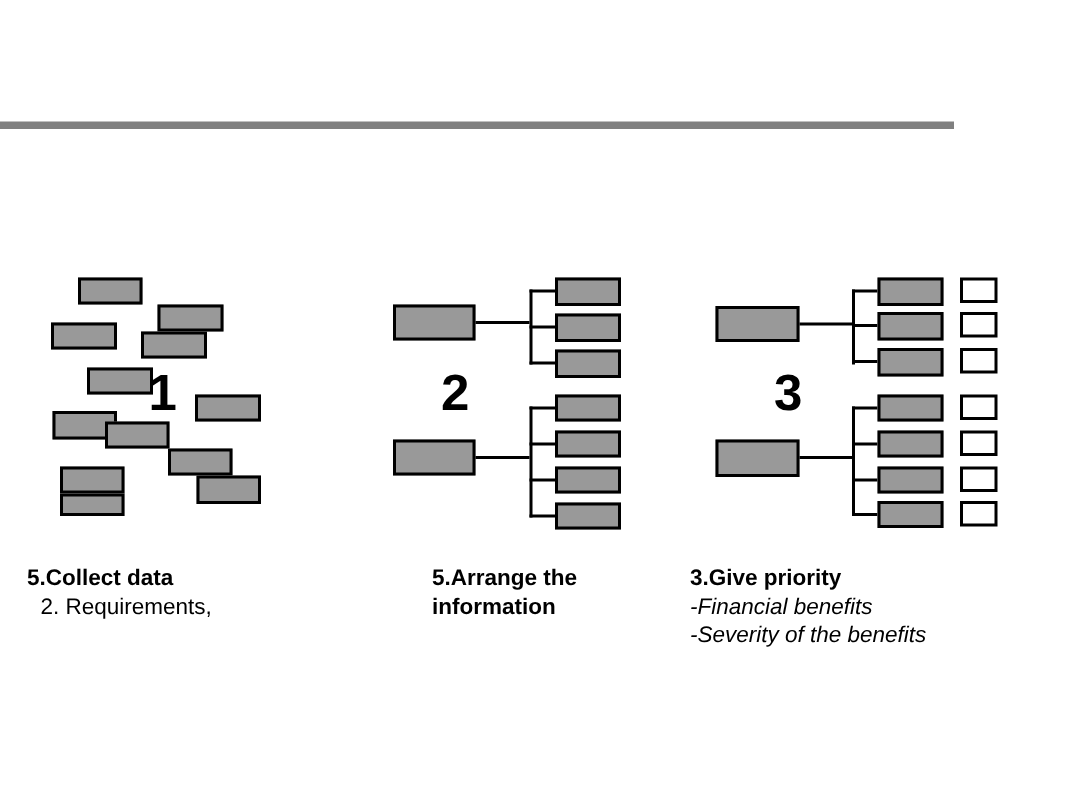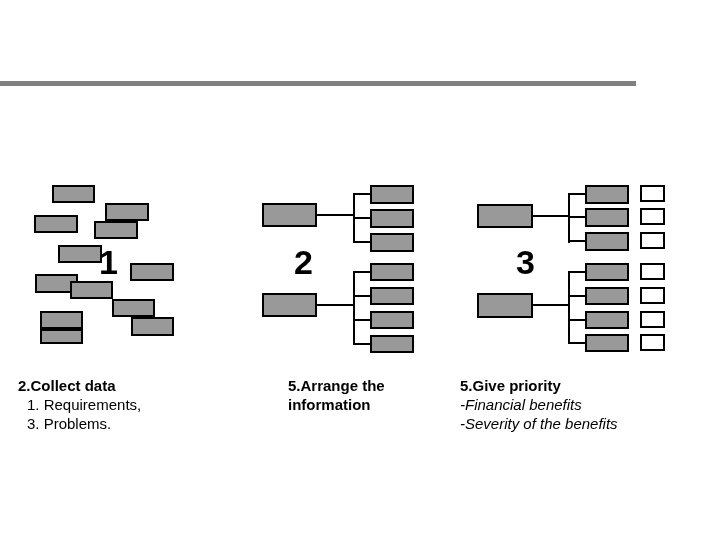--- a/index.html
+++ b/index.html
@@ -115,26 +115,25 @@
     <div class="gbox" style="left:585px;top:287px;width:44px;height:18px"></div>
     <div class="gbox" style="left:585px;top:311px;width:44px;height:18px"></div>
     <div class="gbox" style="left:585px;top:334px;width:44px;height:18px"></div>
     <div class="wbox" style="left:640px;top:263px;width:25px;height:17px"></div>
     <div class="wbox" style="left:640px;top:287px;width:25px;height:17px"></div>
     <div class="wbox" style="left:640px;top:311px;width:25px;height:17px"></div>
     <div class="wbox" style="left:640px;top:334px;width:25px;height:17px"></div>
   </div>
 
   <div class="caption" style="left:18px;top:376px;width:200px">
-    <div class="cap-head">2.Collect data</div>
-    <div class="cap-item">1. Requirements,</div>
-    <div class="cap-item">3. Problems.</div>
+    <div class="cap-head">5.Collect data</div>
+    <div class="cap-item">2. Requirements,</div>
   </div>
 
   <div class="caption bold-all" style="left:288px;top:376px;width:110px">5.Arrange the information</div>
 
   <div class="caption" style="left:460px;top:376px;width:235px">
-    <div class="cap-head">5.Give priority</div>
+    <div class="cap-head">3.Give priority</div>
     <div class="cap-item-flat">-Financial benefits</div>
     <div class="cap-item-flat">-Severity of the benefits</div>
   </div>
 
 </div>
 
 </body></html>

